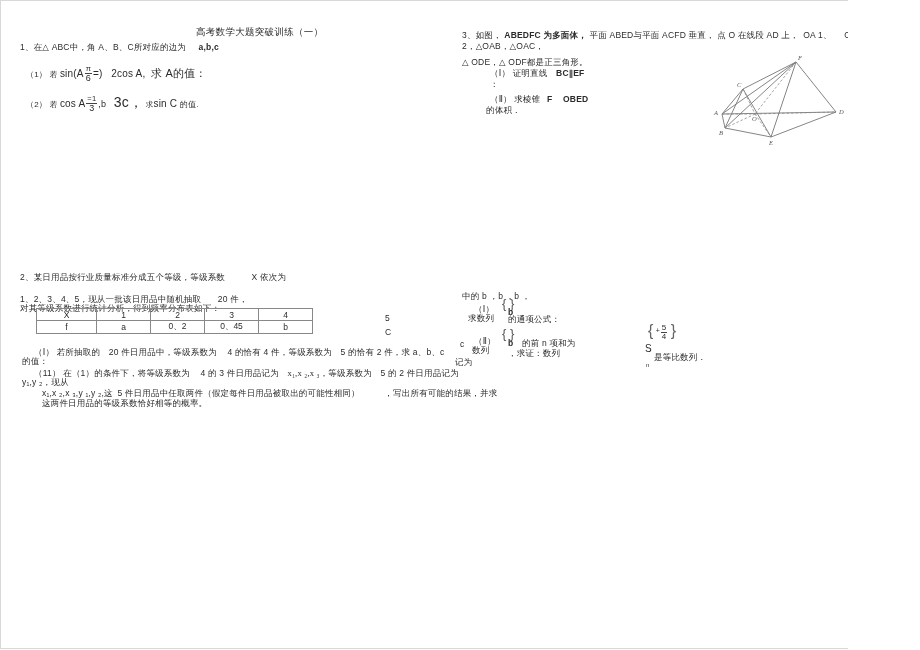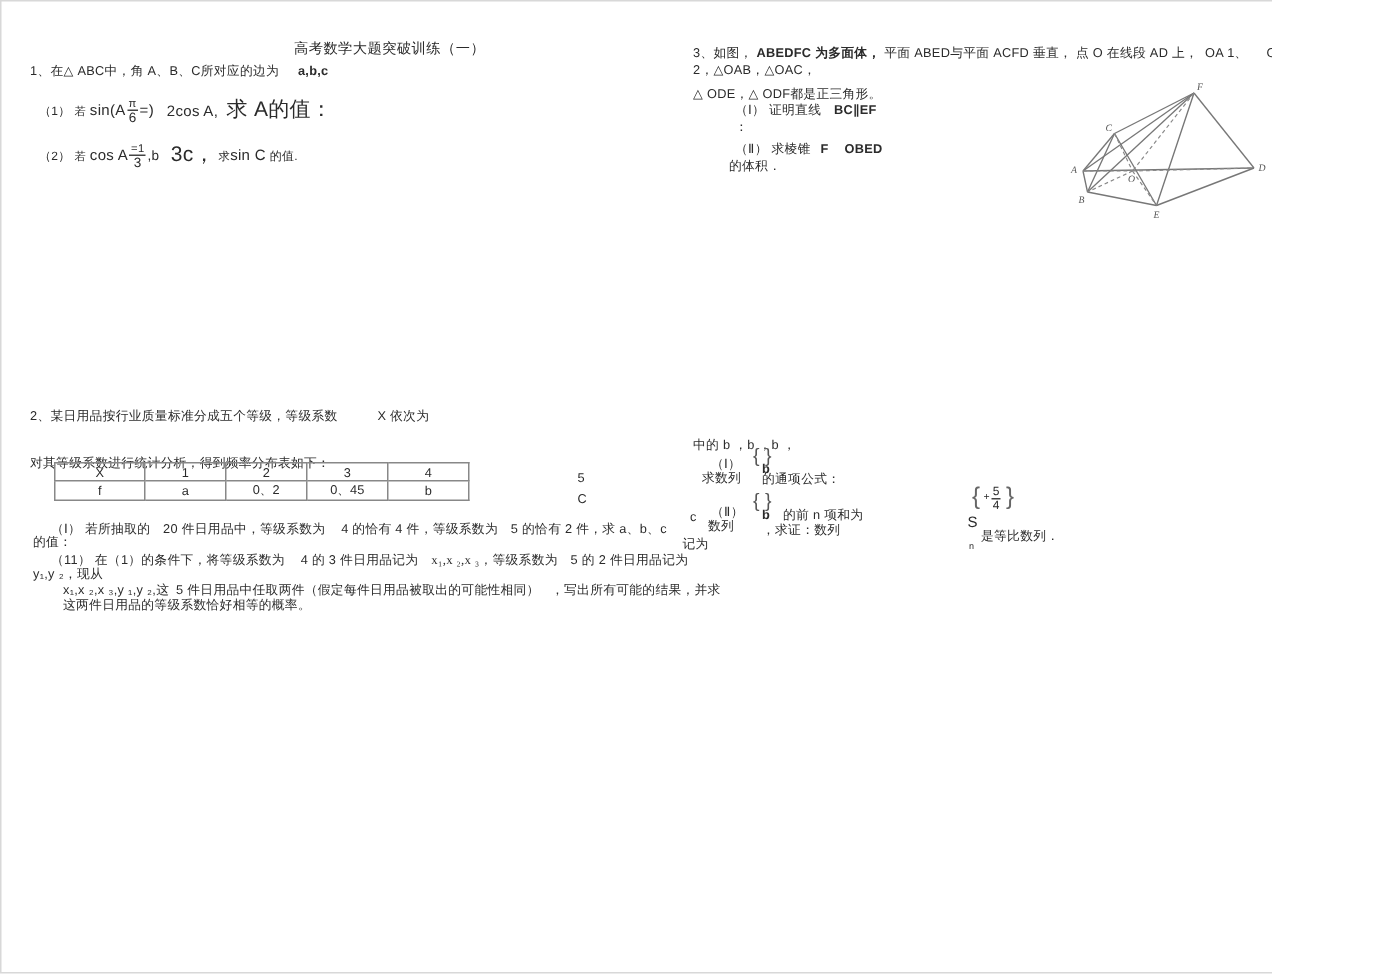--- a/index.html
+++ b/index.html
@@ -108,21 +108,21 @@
   <div class="qline" style="left:20px; top:42px;">
     <span>1、在△ ABC中，角 A、B、C所对应的边为</span>
     <span style="margin-left:10px; font-weight:bold;">a,b,c</span>
   </div>
 
   <div class="qline" style="left:26px; top:66px;">
     <span style="font-size:8px;">（1）</span>
     <span style="font-size:7.5px;">若</span>
     <span style="font-size:10px;">sin(A</span><span class="frac barred"><span class="num">π</span><span class="den" style="font-size:9px;">6</span></span><span style="font-size:10px;">=)</span>
     <span style="font-size:10px; margin-left:6px;">2cos A,</span>
-    <span style="font-size:14px; margin-left:3px;text-align:right;">求 A的值：</span>
+    <span style="font-size:11px; margin-left:3px;text-align:right;">求 A的值：</span>
   </div>
 
   <div class="qline" style="left:26px; top:96px;">
     <span style="font-size:8px;">（2）</span>
     <span style="font-size:7.5px;">若</span>
     <span style="font-size:10px;">cos A</span><span class="frac barred"><span class="num">=1</span><span class="den" style="font-size:9px;">3</span></span><span style="font-size:9px;">,b</span>
     <span style="font-size:14px; margin-left:5px;">3c，</span>
     <span style="font-size:7.5px;">求</span><span style="font-size:10px;">sin C</span>
     <span style="font-size:8px;">的值.</span>
   </div>
@@ -187,20 +187,24 @@
         <text x="19" y="83">B</text>
         <text x="69" y="93">E</text>
       </g>
     </svg>
   </div>
 
   <div class="qline" style="left:20px; top:272px;">
     <span>2、某日用品按行业质量标准分成五个等级，等级系数</span>
     <span style="margin-left:24px;">X 依次为</span>
   </div>
+  <div class="qline" style="left:20px; top:294px;">
+    <span>1、2、3、4、5，现从一批该日用品中随机抽取</span>
+    <span style="margin-left:14px;">20 件，</span>
+  </div>
   <div class="qline" style="left:20px; top:303px;">对其等级系数进行统计分析，得到频率分布表如下：</div>
 
   <table class="freq-table">
     <tbody>
         <tr>
       <td class="c0">X</td>
       <td class="cN">1</td>
       <td class="cN">2</td>
       <td class="cN">3</td>
       <td class="cN">4</td>
@@ -231,21 +235,21 @@
     <span>在（1）的条件下，将等级系数为</span>
     <span style="margin-left:8px;">4 的 3 件日用品记为</span>
     <span style="margin-left:6px;font-family:Liberation Serif, serif;">x₁,x ₂,x ₃，等级系数为</span>
     <span style="margin-left:6px;">5 的 2 件日用品记为</span>
   </div>
   <div class="qline" style="left:22px; top:377px;">y₁,y ₂，现从</div>
 
   <div class="qline" style="left:42px; top:388px;">
     <span>x₁,x ₂,x ₃,y ₁,y ₂,这</span>
     <span style="margin-left:2px;">5 件日用品中任取两件（假定每件日用品被取出的可能性相同）</span>
-    <span style="margin-left:5px;font-family:Liberation Serif, serif;">，写出所有可能的结果，并求</span>
+    <span style="margin-left:22px;font-family:Liberation Serif, serif;">，写出所有可能的结果，并求</span>
   </div>
   <div class="qline" style="left:42px; top:398px;">这两件日用品的等级系数恰好相等的概率。</div>
 
   <div class="qline" style="left:462px; top:291px;">中的 b ，b ，b ，</div>
 
   <div class="brace-group" style="left:502px; top:298px;">
     <span class="brace">{ }</span>
   </div>
   <div class="qline" style="left:508px; top:307px; font-weight:bold;">b</div>
 

